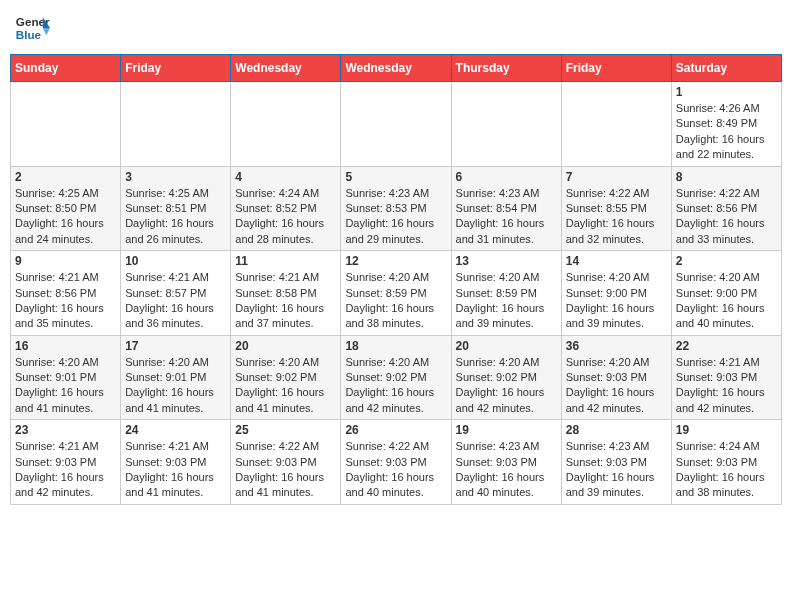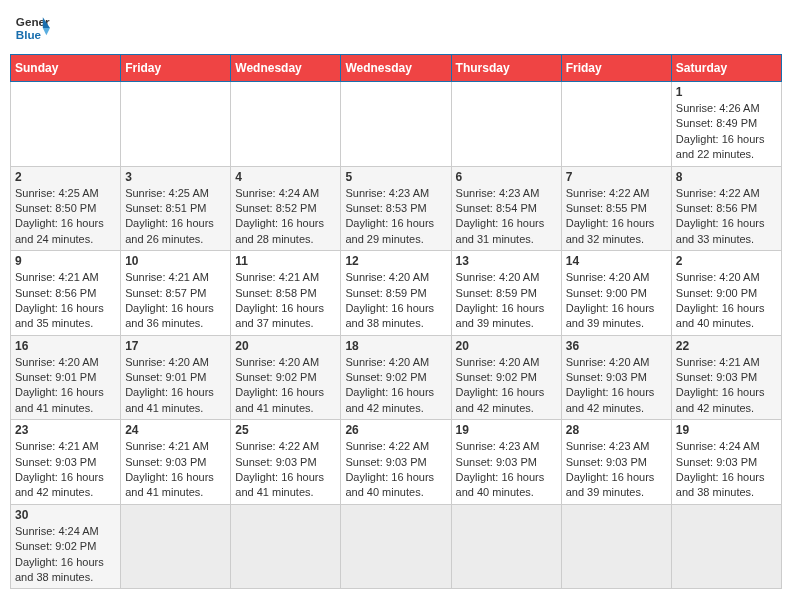--- a/index.html
+++ b/index.html
@@ -330,29 +330,14 @@
 and 39 minutes.</div>
         </td>
         <td>
           <span class="day-number">19</span>
           <div class="day-info" style="white-space: pre-line;">Sunrise: 4:24 AM
 Sunset: 9:03 PM
 Daylight: 16 hours
 and 38 minutes.</div>
         </td>
       </tr>
-      <tr>
-        <td>
-          <span class="day-number">30</span>
-          <div class="day-info" style="white-space: pre-line;">Sunrise: 4:24 AM
-Sunset: 9:02 PM
-Daylight: 16 hours
-and 38 minutes.</div>
-        </td>
-        <td class="empty"></td>
-        <td class="empty"></td>
-        <td class="empty"></td>
-        <td class="empty"></td>
-        <td class="empty"></td>
-        <td class="empty"></td>
-      </tr>
     </tbody>
 </table>
 
 </body></html>

